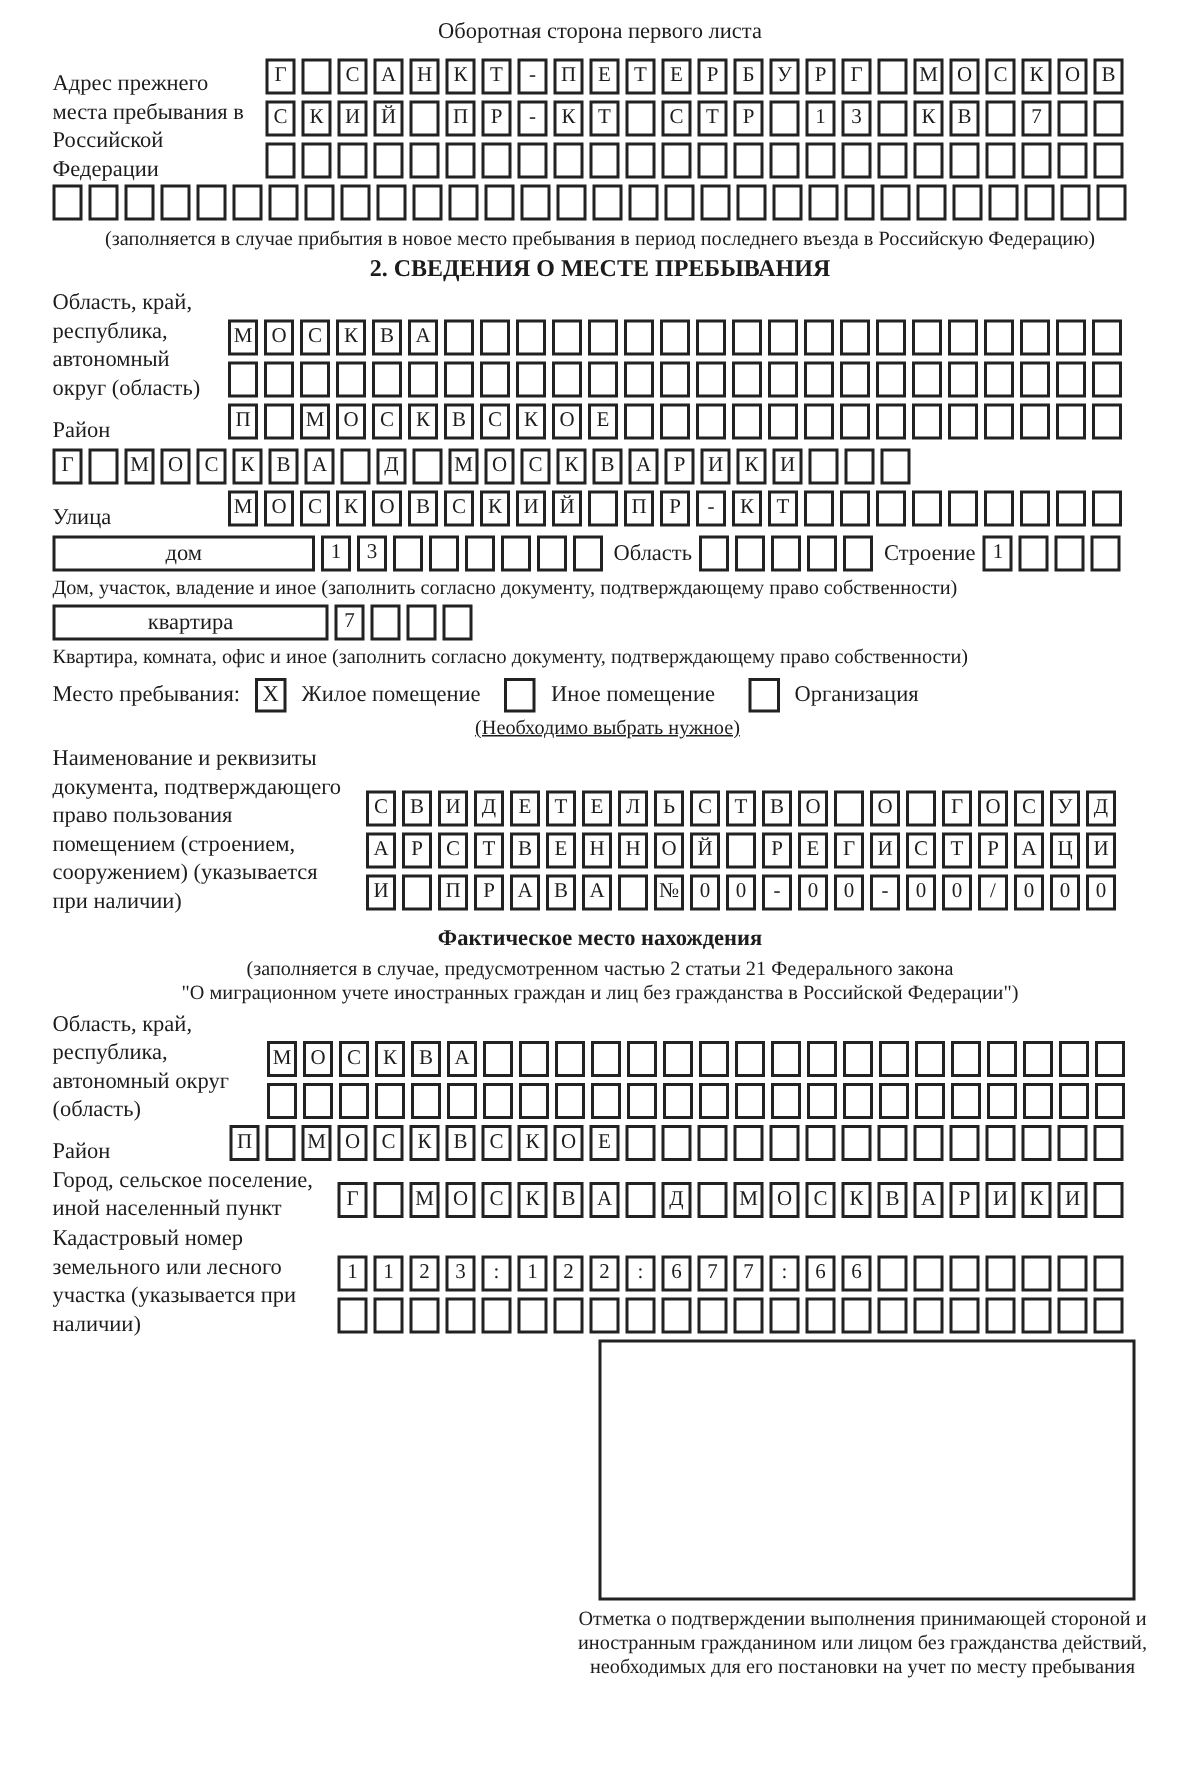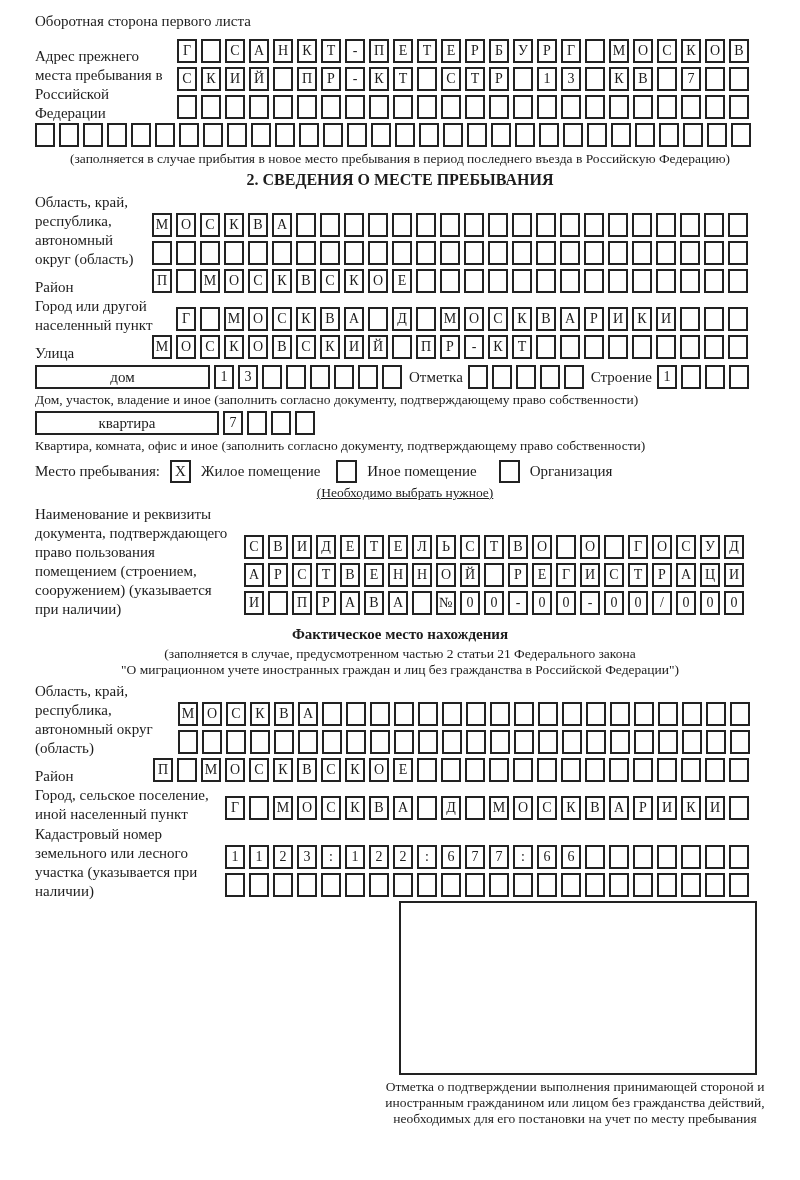--- a/index.html
+++ b/index.html
@@ -5,21 +5,21 @@
   html,body{margin:0;padding:0;background:#fff;}
   .page{
     position:relative;
     width:800px;height:1180px;
     background:#fff;color:#1c1c1c;
     font-family:"Liberation Serif","DejaVu Serif",serif;
     box-sizing:border-box;
     padding:12px 35px 0 35px;
     overflow:hidden;
   }
-  .hdr-note{font-size:15px;line-height:19px;text-align:left;}
+  .hdr-note{font-size:15px;line-height:19px;text-align:center;}
   
   .cellrow{display:flex;margin-bottom:4px;}
   .cell{
     box-sizing:border-box;flex:0 0 20px;width:20px;height:24px;
     border:2px solid #222;margin-right:4px;
     font-size:14px;line-height:20px;text-align:center;
     background:#fff;
   }
   
   .frow{display:flex;align-items:flex-end;}
@@ -262,21 +262,20 @@
         <span class="cell"></span>
         <span class="cell"></span>
         <span class="cell"></span>
         <span class="cell"></span>
         <span class="cell"></span>
         <span class="cell"></span>
       </div>
   </div>
 
   <div class="frow">
-    <div class="flabel" style="width:141px">Город или другой населенный пункт</div>
     <div class="cellrow" style="margin-top:2px">
         <span class="cell">Г</span>
         <span class="cell"></span>
         <span class="cell">М</span>
         <span class="cell">О</span>
         <span class="cell">С</span>
         <span class="cell">К</span>
         <span class="cell">В</span>
         <span class="cell">А</span>
         <span class="cell"></span>
@@ -334,21 +333,21 @@
     <div class="cellrow" style="margin-bottom:0">
         <span class="cell">1</span>
         <span class="cell">3</span>
         <span class="cell"></span>
         <span class="cell"></span>
         <span class="cell"></span>
         <span class="cell"></span>
         <span class="cell"></span>
         <span class="cell"></span>
       </div>
-    <div class="inline-label">Отметка</div>
+    <div class="inline-label">Область</div>
     <div class="cellrow" style="margin-bottom:0">
         <span class="cell"></span>
         <span class="cell"></span>
         <span class="cell"></span>
         <span class="cell"></span>
         <span class="cell"></span>
       </div>
     <div class="inline-label">Строение</div>
     <div class="cellrow" style="margin-bottom:0">
         <span class="cell">1</span>

